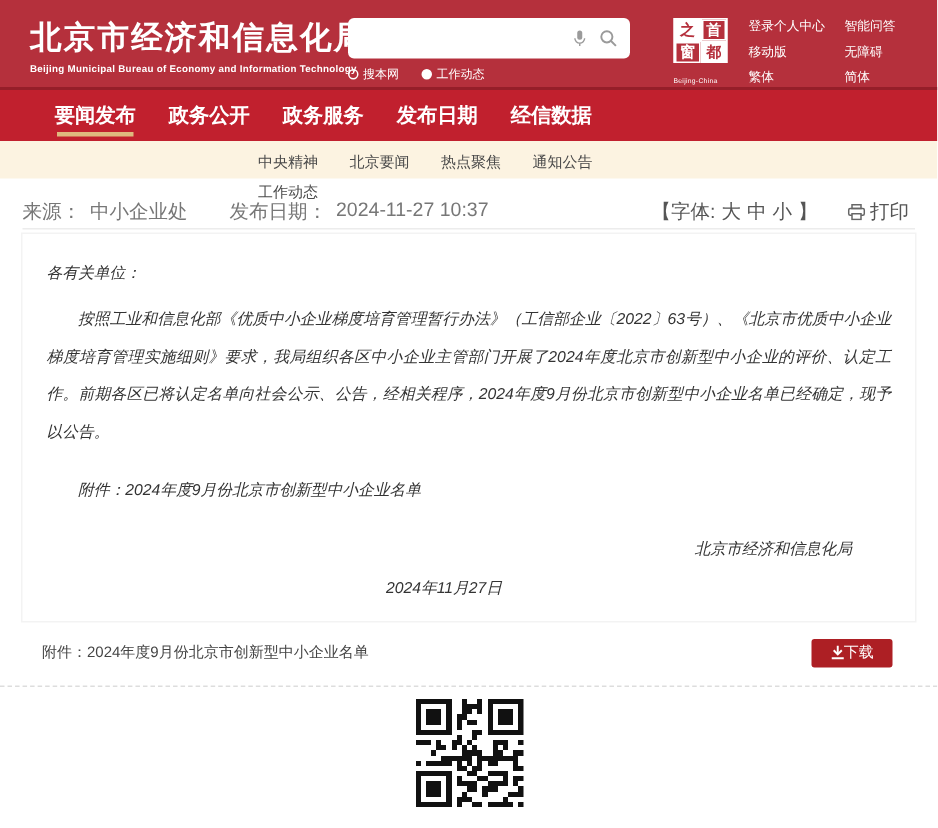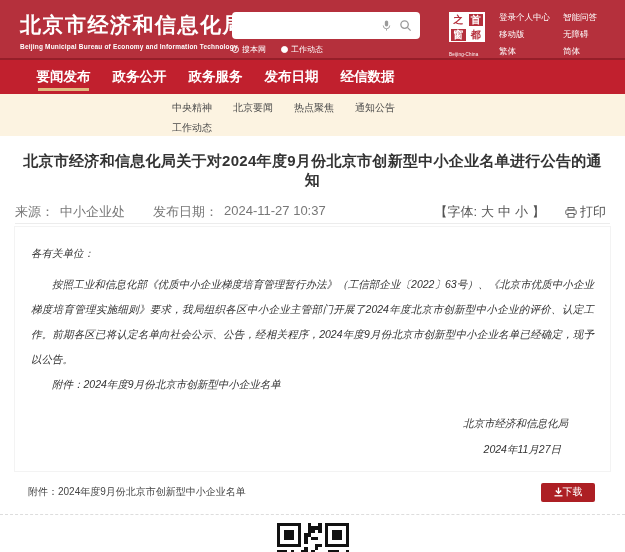--- a/index.html
+++ b/index.html
@@ -49,21 +49,21 @@
   }
   .nav-item {
     position:relative; width:55px; text-align:center; color:#fff;
     font-size:13.5px; font-weight:600; line-height:34px; cursor:pointer; white-space:nowrap;
   }
   .nav-item.active::after {
     content:""; position:absolute; left:2px; right:2px; bottom:3px; height:3px;
     background:var(--accent_underline,#dfb97e);
   }
   
-  .subnav { height:42px; background:var(--subnav_bg,#fcf3e1); padding:7px 0 0 172px; }
+  .subnav { height:25px; background:var(--subnav_bg,#fcf3e1); padding:7px 0 0 172px; }
   .subnav-row { display:flex; gap:21px; }
   .subnav-row + .subnav-row { margin-top:6px; }
   .subnav-item { font-size:10px; color:#4a4a4a; width:40px; white-space:nowrap; cursor:pointer; }
   
   .art-title {
     margin:16px 22px 0; text-align:center;
     font-size:15px; font-weight:bold; color:#333; letter-spacing:.3px;
   }
   .meta { position:relative; margin:11px 15px 0; height:16px; font-size:13px; color:#777; }
   .meta-left { position:absolute; left:0; top:2px; display:flex; gap:6px; }
@@ -72,23 +72,23 @@
   .font-ctl { display:flex; gap:4px; }
   .font-ctl .sz { cursor:pointer; }
   .print-btn { display:flex; align-items:center; gap:3px; cursor:pointer; color:#555; }
   .divider { margin:6px 15px 0; border-bottom:1px solid #ececec; }
   .body-box {
     margin:2px 14px 0; border:1px solid #f3f3f3;
     padding:14px 16px 12px; font-size:10.5px; color:#333;font-style:italic;
   }
   .body-box .salutation { line-height:25px; margin-bottom:6px; }
   .body-box .para { text-indent:2em; line-height:25px; text-align:justify; }
-  .body-box .attach-line { text-indent:2em; line-height:25px; }
+  .body-box .attach-line { text-indent:2em; line-height:25px; margin-top:14px; }
   .body-box .sig-org { text-align:right; margin:16px 26px 0 0; line-height:20px; }
-  .body-box .sig-date { text-align:right; margin:6px 33px 0 0; line-height:20px; }
+  .body-box .sig-date { text-align:center; margin:6px 33px 0 0; line-height:20px; }
   
   .attach-bar {
     margin:10px 14px 0; padding-left:14px; height:20px;
     display:flex; align-items:center; font-size:10px; color:#444;
   }
   .attach-bar .file { color:#444; text-decoration:none; cursor:pointer; }
   .dl-btn {
     margin-left:auto; margin-right:16px; width:54px; height:19px;
     background:var(--download_bg,#ad1f24); color:#fff; border:0; border-radius:2px;
     font-size:10px; display:flex; align-items:center; justify-content:center; gap:0; cursor:pointer;
@@ -171,21 +171,20 @@
       <span class="subnav-item">北京要闻</span>
       <span class="subnav-item">热点聚焦</span>
       <span class="subnav-item">通知公告</span>
     </div>
     <div class="subnav-row">
       <span class="subnav-item">工作动态</span>
     </div>
   </div>
 
   <main>
-    <h1 class="art-title">北京市经济和信息化局关于对2024年度9月份北京市创新型中小企业名单进行公告的通知</h1>
 
     <div class="meta">
       <div class="meta-left">
         <span>来源：</span>
         <span>中小企业处</span>
         <span class="gap"></span>
         <span>发布日期：</span>
         <span>2024-11-27 10:37</span>
       </div>
       <div class="meta-right">

